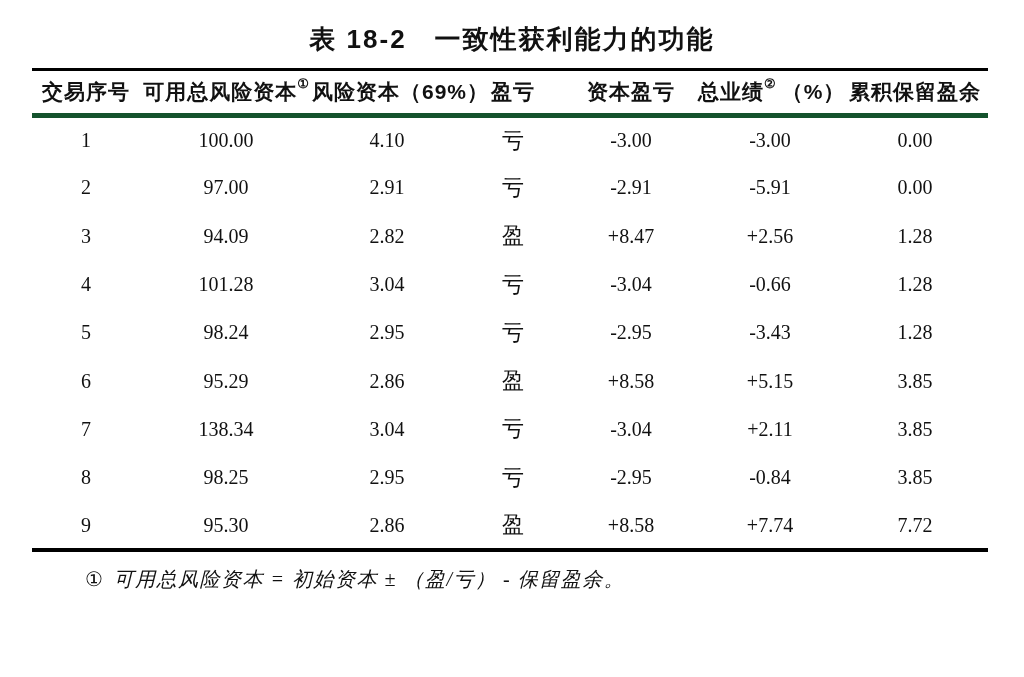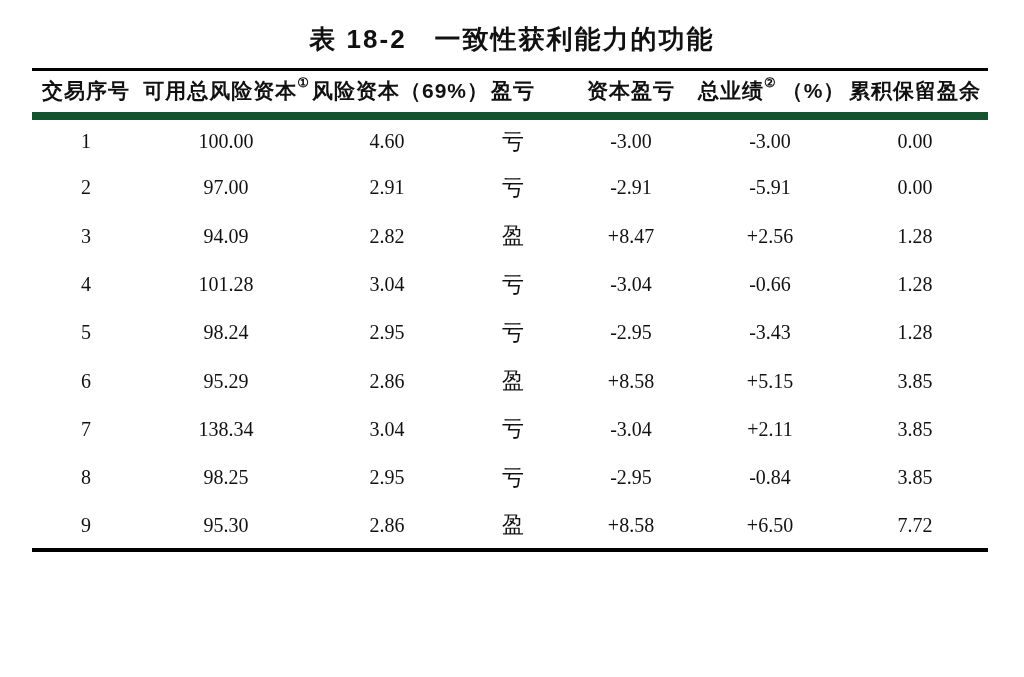--- a/index.html
+++ b/index.html
@@ -31,21 +31,21 @@
   table.data-table {
     border-collapse: collapse;
     table-layout: fixed;
     width: 956px;
     margin: 12px 0 0 32px;
     border-top: 3px solid #000000;
     border-bottom: 4px solid #000000;
   }
   table.data-table thead tr {
     height: 46px;
-    border-bottom: 8px solid #14532d;
+    border-bottom: 5px solid #14532d;
   }
   table.data-table th {
     font-family: "Liberation Sans", sans-serif;
     font-weight: bold;
     font-size: 21px;
     letter-spacing: 1px;
     text-align: center;
     vertical-align: middle;
     padding: 0;
     white-space: nowrap;
@@ -115,21 +115,21 @@
         <th><span>盈亏</span><sup></sup><span class="hdr-suffix"></span></th>
         <th><span>资本盈亏</span><sup></sup><span class="hdr-suffix"></span></th>
         <th><span>总业绩</span><sup>②</sup><span class="hdr-suffix">（%）</span></th>
         <th><span>累积保留盈余</span><sup></sup><span class="hdr-suffix"></span></th>
       </tr>
     </thead>
     <tbody>
         <tr>
           <td>1</td>
           <td>100.00</td>
-          <td>4.60</td>
+          <td>4.10</td>
           <td>亏</td>
           <td>-3.00</td>
           <td>-3.00</td>
           <td>0.00</td>
         </tr>
         <tr>
           <td>2</td>
           <td>97.00</td>
           <td>2.91</td>
           <td>亏</td>
@@ -190,22 +190,25 @@
           <td>-2.95</td>
           <td>-0.84</td>
           <td>3.85</td>
         </tr>
         <tr>
           <td>9</td>
           <td>95.30</td>
           <td>2.86</td>
           <td>盈</td>
           <td>+8.58</td>
-          <td>+6.50</td>
+          <td>+7.74</td>
           <td>7.72</td>
         </tr>
       </tbody>
   </table>
 
   <div class="footnotes">
+    <div class="footnote">
+      <span class="fn-marker">①</span><span class="fn-text">可用总风险资本 = 初始资本 ± （盈/亏） - 保留盈余。</span>
+    </div>
   </div>
 
 </div>
 
 </body></html>

